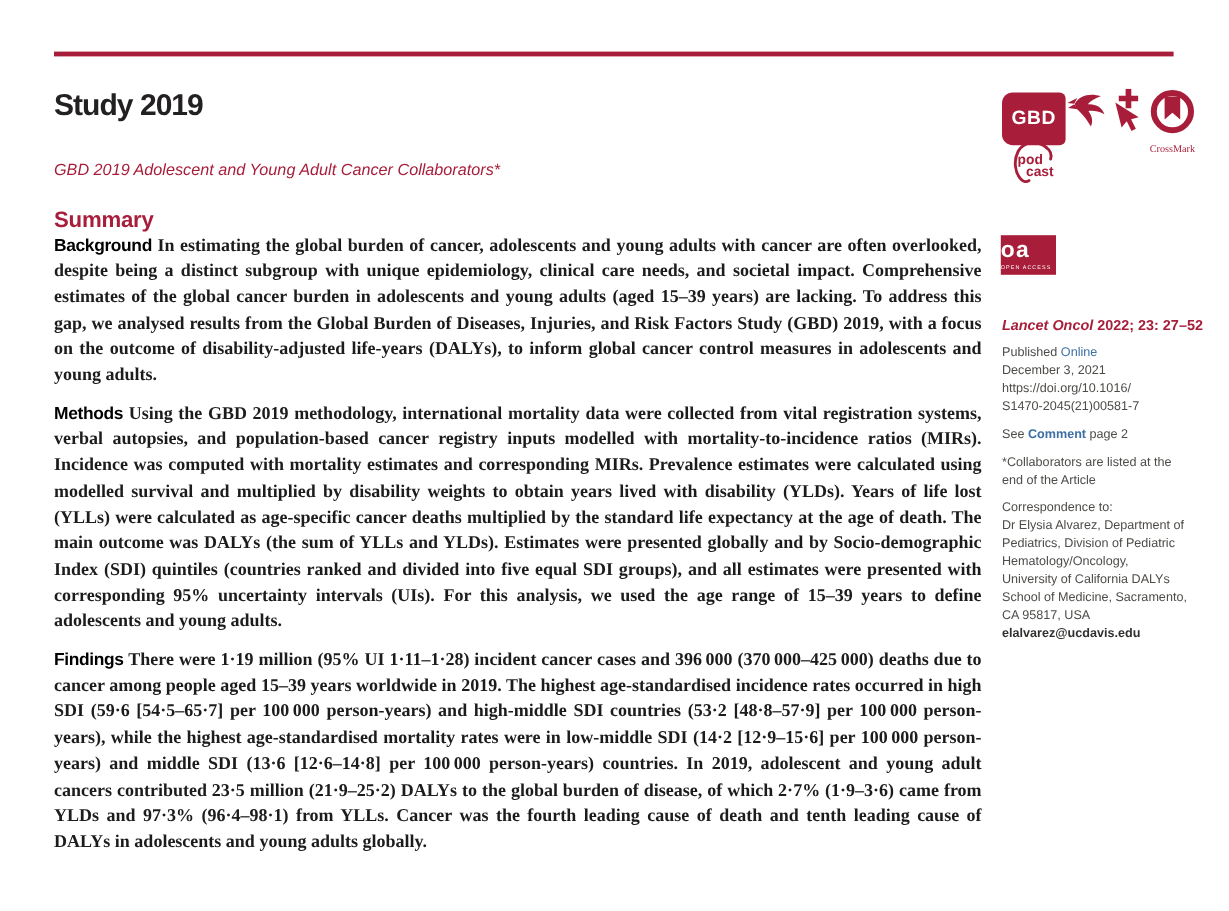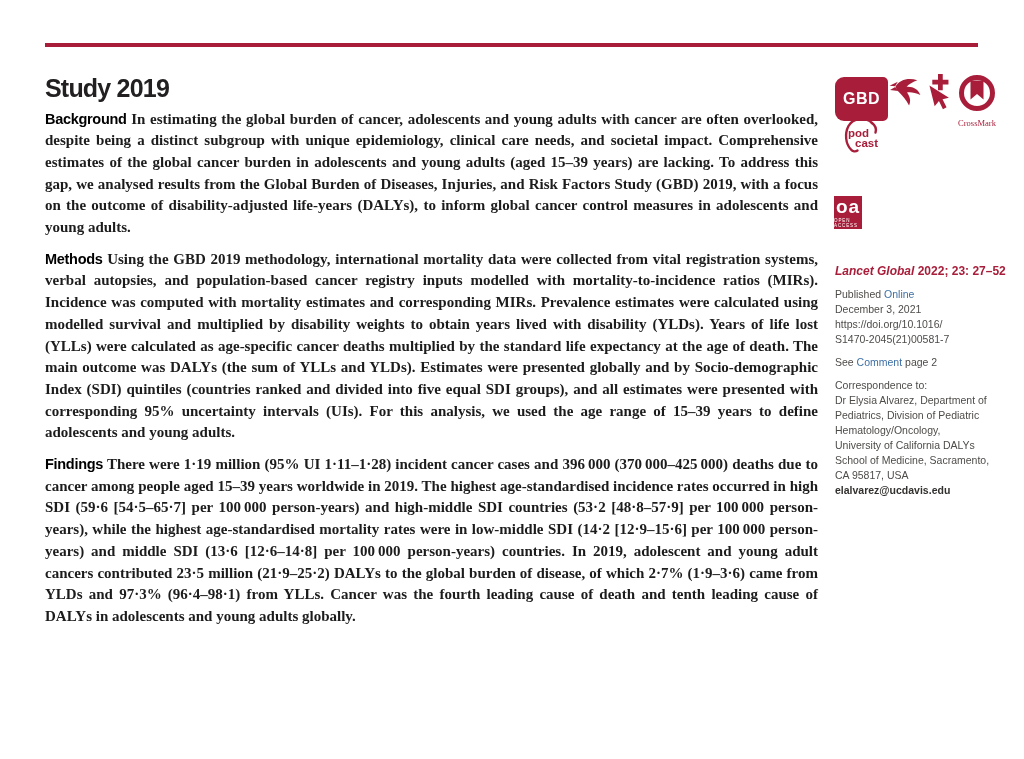--- a/index.html
+++ b/index.html
@@ -25,45 +25,47 @@
   .gbd-pill span { color: #ffffff; font-weight: bold; font-size: 16px; letter-spacing: 0.5px; }
   .swift-icon { width: 36px; height: 34px; margin-left: 1px; }
   .cursor-icon { width: 26px; height: 38px; margin-left: 0px; }
   .crossmark-wrap { position: absolute; left: 120px; top: 0; width: 44px; text-align: center; }
   .crossmark-wrap svg { width: 40px; height: 40px; }
   .crossmark-label { font-family: "Liberation Serif", serif; color: #A81E3A; font-size: 8.5px; margin-top: 0px; }
 
   .podcast-badge { position: absolute; left: 842px; top: 116px; width: 40px; height: 40px; }
   .podcast-badge svg { width: 40px; height: 40px; }
 
-  .oa-badge { position: absolute; left: 834px; top: 196px; width: 28px; height: 33px; background: #A81E3A;
-              display: flex; flex-direction: column; align-items: center; justify-content: center; }
+  .oa-badge { position: absolute; left: 834px; top: 196px; width: 46px; height: 33px; background: #A81E3A;
+              display: flex; flex-direction: column; align-items: flex-start; justify-content: center; }
   .oa-badge .oa-big { color: #ffffff; font-weight: bold; font-size: 19px; line-height: 18px; letter-spacing: 1px; }
   .oa-badge .oa-sub { color: #ffffff; font-size: 4.5px; letter-spacing: 0.9px; margin-top: 2px; }
 
   .side-text { position: absolute; left: 835px; top: 263px; width: 165px; color: #4e4c49; font-size: 10.5px; line-height: 15px; }
   .side-text .group { margin-bottom: 8px; }
   .side-line { white-space: nowrap; }
   .cite { color: #A81E3A; font-weight: bold; font-size: 12px; line-height: 16px; white-space: nowrap; }
   .cite .jrnl { font-style: italic; }
   .blue-link { color: #3D6FA5; text-decoration: none; cursor: pointer; }
-  .blue-link.bold { font-weight: normal; }
+  .blue-link.bold { font-weight: bold; }
   .email { font-weight: bold; color: #33312f; }
 </style>
 </head>
 <body>
 
 <div class="top-rule"></div>
 
 <div class="main-col">
   <div class="title">
     <div class="title-line">Study 2019</div>
   </div>
 
+  <div class="authors">GBD 2019 Adolescent and Young Adult Cancer Collaborators*</div>
 
+  <div class="summary-head">Summary</div>
 
   <p class="abs-par"><span class="runin">Background</span> <span>In estimating the global burden of cancer, adolescents and young adults with cancer are often overlooked, despite being a distinct subgroup with unique epidemiology, clinical care needs, and societal impact. Comprehensive estimates of the global cancer burden in adolescents and young adults (aged 15–39 years) are lacking. To address this gap, we analysed results from the Global Burden of Diseases, Injuries, and Risk Factors Study (GBD) 2019, with a focus on the outcome of disability-adjusted life-years (DALYs), to inform global cancer control measures in adolescents and young adults.</span></p>
 
   <p class="abs-par"><span class="runin">Methods</span> <span>Using the GBD 2019 methodology, international mortality data were collected from vital registration systems, verbal autopsies, and population-based cancer registry inputs modelled with mortality-to-incidence ratios (MIRs). Incidence was computed with mortality estimates and corresponding MIRs. Prevalence estimates were calculated using modelled survival and multiplied by disability weights to obtain years lived with disability (YLDs). Years of life lost (YLLs) were calculated as age-specific cancer deaths multiplied by the standard life expectancy at the age of death. The main outcome was DALYs (the sum of YLLs and YLDs). Estimates were presented globally and by Socio-demographic Index (SDI) quintiles (countries ranked and divided into five equal SDI groups), and all estimates were presented with corresponding 95% uncertainty intervals (UIs). For this analysis, we used the age range of 15–39 years to define adolescents and young adults.</span></p>
 
   <p class="abs-par"><span class="runin">Findings</span> <span>There were 1·19 million (95% UI 1·11–1·28) incident cancer cases and 396 000 (370 000–425 000) deaths due to cancer among people aged 15–39 years worldwide in 2019. The highest age-standardised incidence rates occurred in high SDI (59·6 [54·5–65·7] per 100 000 person-years) and high-middle SDI countries (53·2 [48·8–57·9] per 100 000 person-years), while the highest age-standardised mortality rates were in low-middle SDI (14·2 [12·9–15·6] per 100 000 person-years) and middle SDI (13·6 [12·6–14·8] per 100 000 person-years) countries. In 2019, adolescent and young adult cancers contributed 23·5 million (21·9–25·2) DALYs to the global burden of disease, of which 2·7% (1·9–3·6) came from YLDs and 97·3% (96·4–98·1) from YLLs. Cancer was the fourth leading cause of death and tenth leading cause of DALYs in adolescents and young adults globally.</span></p>
 </div>
 
 <div class="badges-row">
   <div class="gbd-pill">
@@ -95,33 +97,37 @@
     <text x="13" y="31" font-family="Liberation Sans, sans-serif" font-weight="bold" font-size="11.5" fill="#A81E3A">cast</text>
   </svg>
 </div>
 
 <div class="oa-badge">
   <div class="oa-big">oa</div>
   <div class="oa-sub">OPEN ACCESS</div>
 </div>
 
 <div class="side-text">
-  <div class="group cite"><span class="jrnl">Lancet Global</span><span> 2022; 23: 27–52</span></div>
+  <div class="group cite"><span class="jrnl">Lancet Oncol</span><span> 2022; 23: 27–52</span></div>
 
   <div class="group">
     <div class="side-line"><span>Published </span><span class="blue-link">Online</span></div>
     <div class="side-line">December 3, 2021</div>
     <div class="side-line blue-linkish">https://doi.org/10.1016/</div>
     <div class="side-line">S1470-2045(21)00581-7</div>
   </div>
 
   <div class="group">
     <div class="side-line"><span>See </span><span class="blue-link bold">Comment</span><span> page 2</span></div>
   </div>
 
+  <div class="group">
+    <div class="side-line">*Collaborators are listed at the</div>
+    <div class="side-line">end of the Article</div>
+  </div>
 
   <div class="group">
     <div class="side-line">Correspondence to:</div>
     <div class="side-line">Dr Elysia Alvarez, Department of</div>
     <div class="side-line">Pediatrics, Division of Pediatric</div>
     <div class="side-line">Hematology/Oncology,</div>
     <div class="side-line">University of California DALYs</div>
     <div class="side-line">School of Medicine, Sacramento,</div>
     <div class="side-line">CA 95817, USA</div>
     <div class="side-line email">elalvarez@ucdavis.edu</div>

